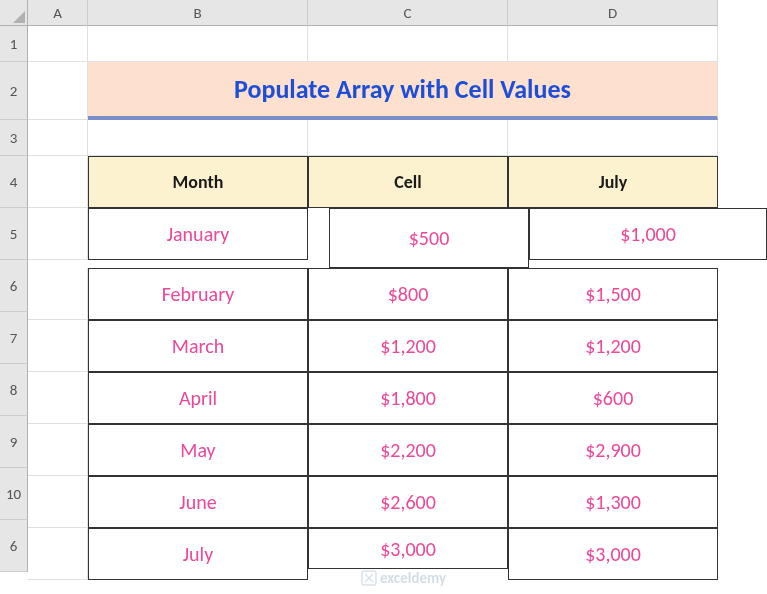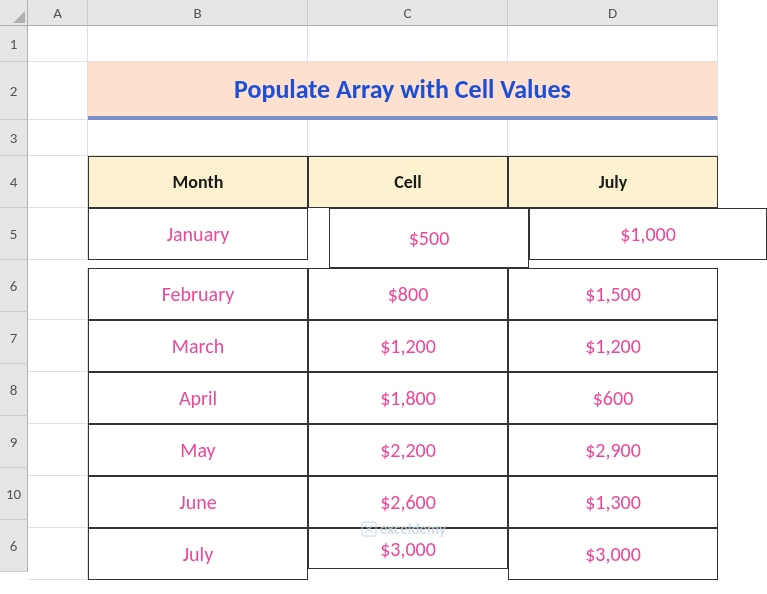--- a/index.html
+++ b/index.html
@@ -80,21 +80,21 @@
       color: #1a1a1a;
     }
     .data-cell {
       border: 1px solid #333 !important;
       font-size: 20px;
       color: #ec4899;
       background: #fff;
     }
     .watermark {
       position: absolute;
-      left: 360px; top: 520px;
+      left: 360px; top: 569px;
       color: #c7d6e0;
       font-size: 15px;
       font-weight: bold;
       display: flex;
       align-items: flex-end;
       gap: 2px;
       opacity: 0.8;
       pointer-events: none;
     }
     .watermark svg { opacity: 0.85; }

